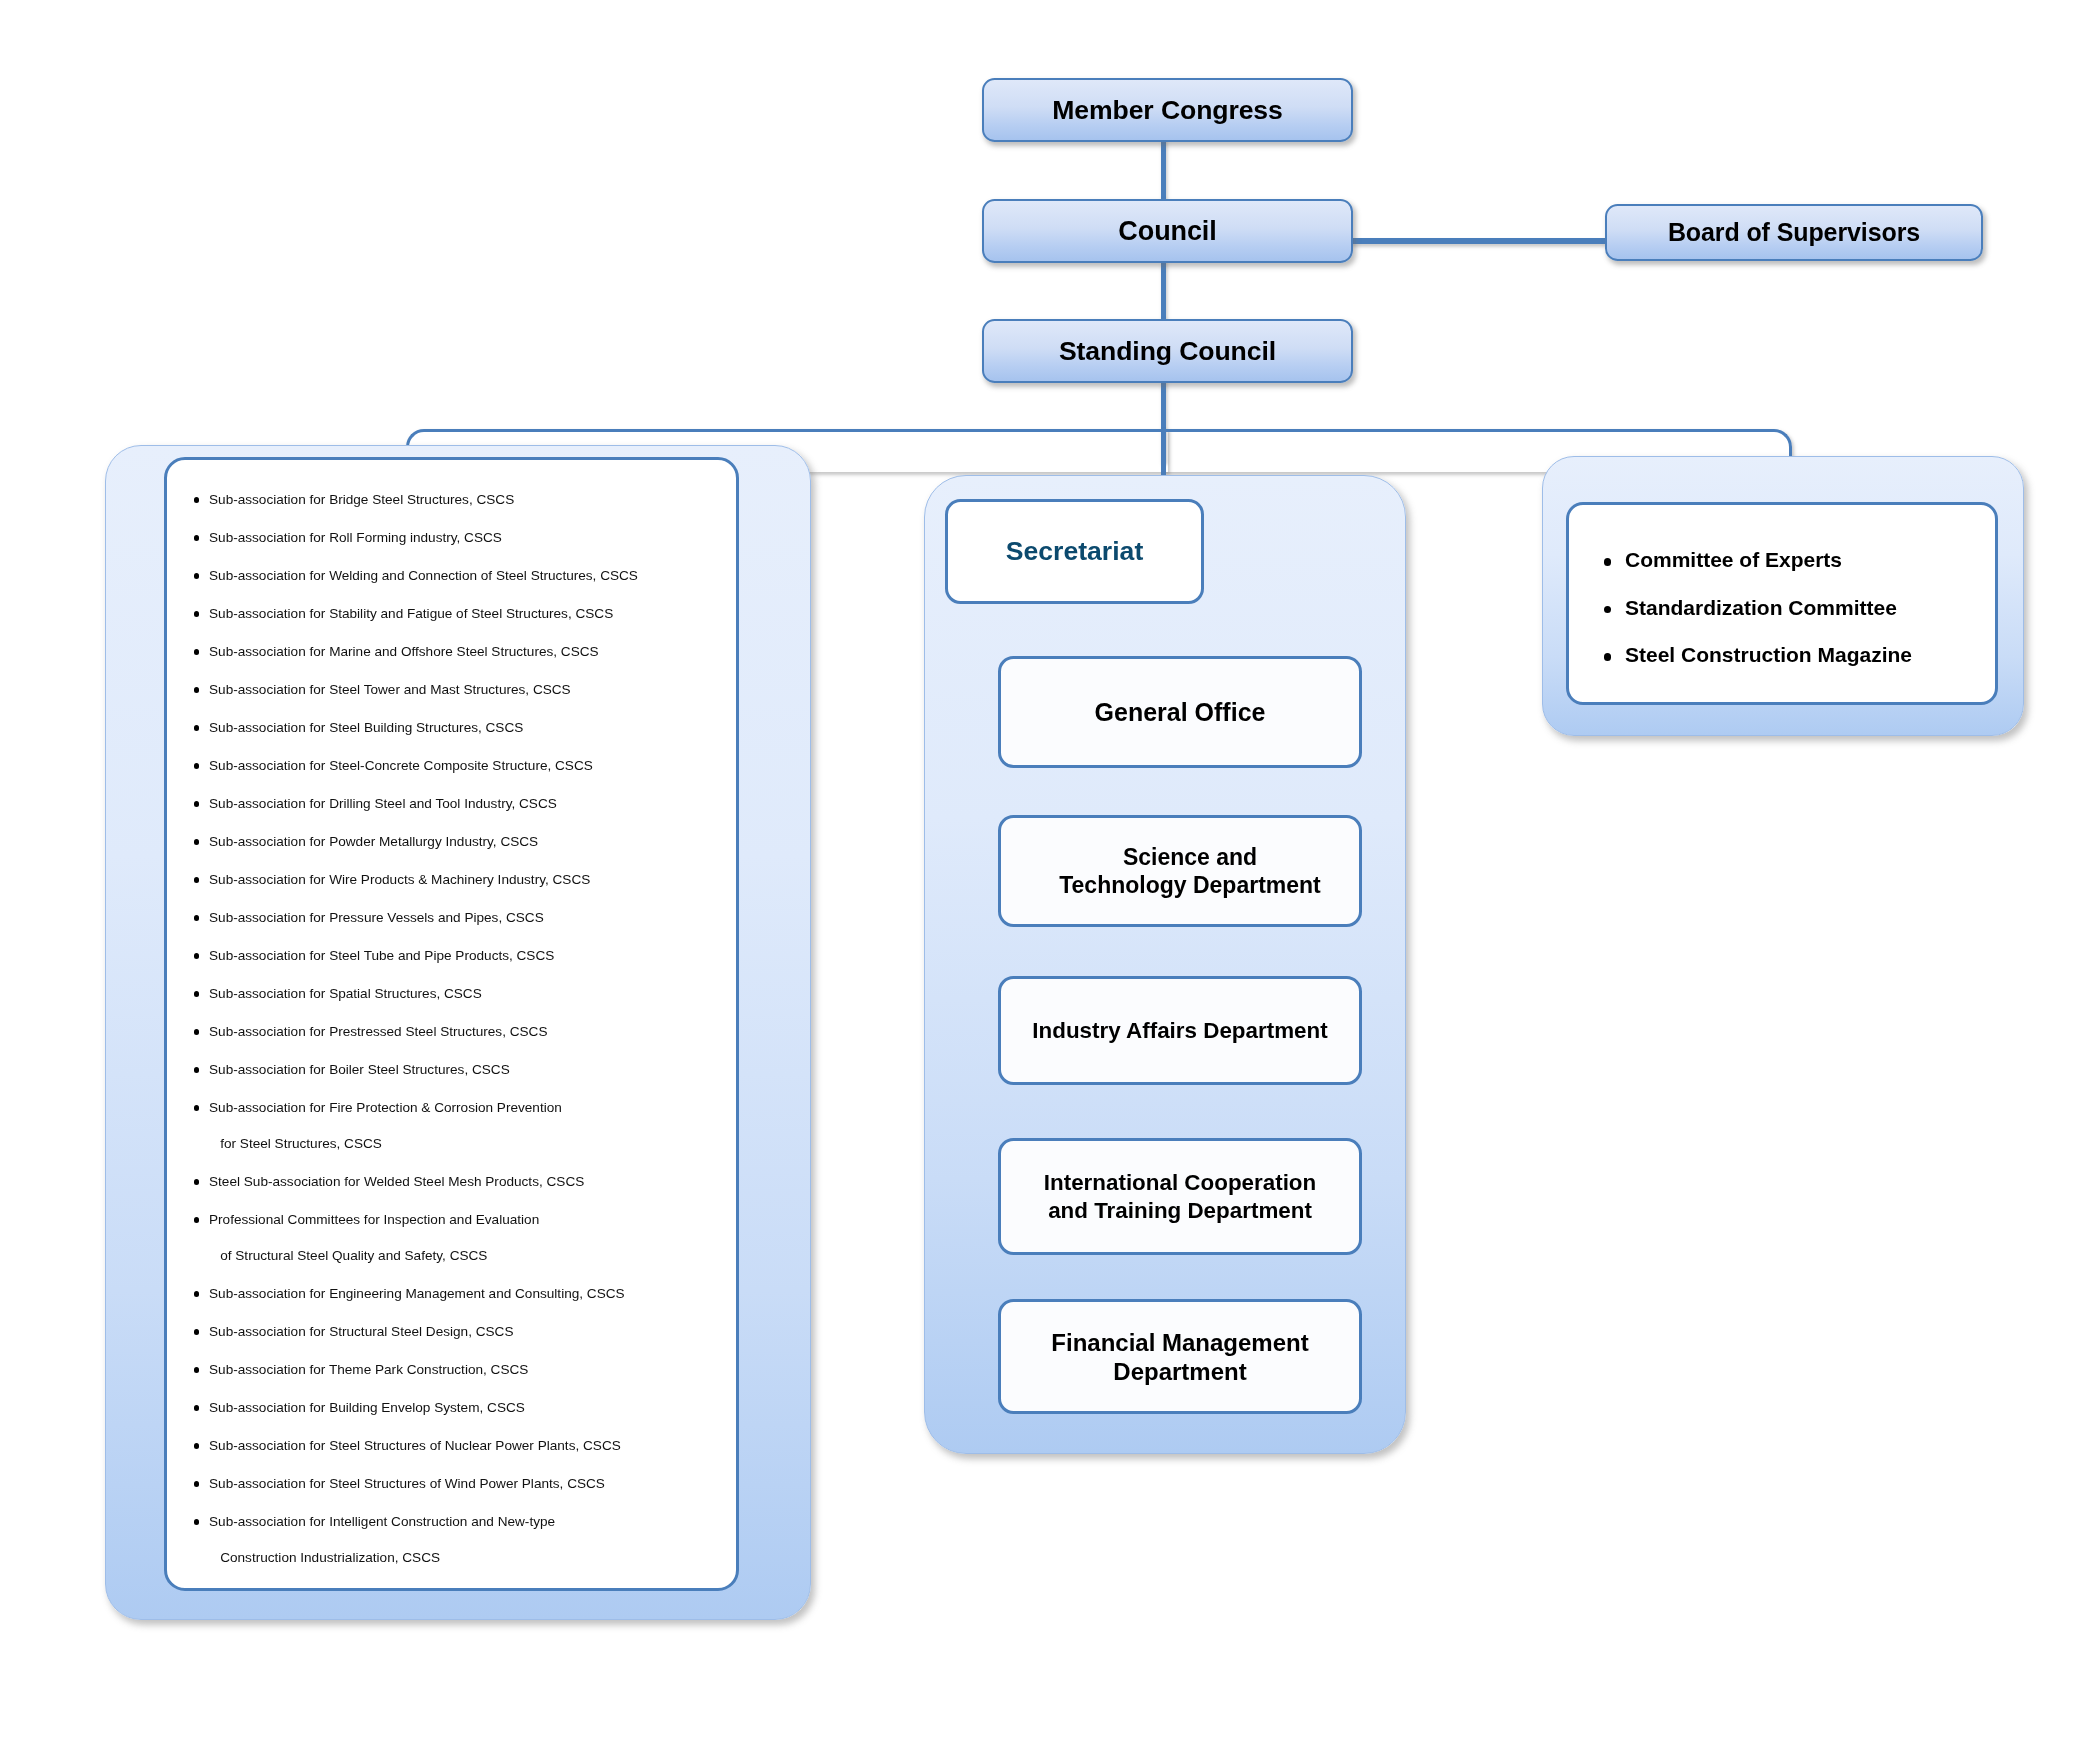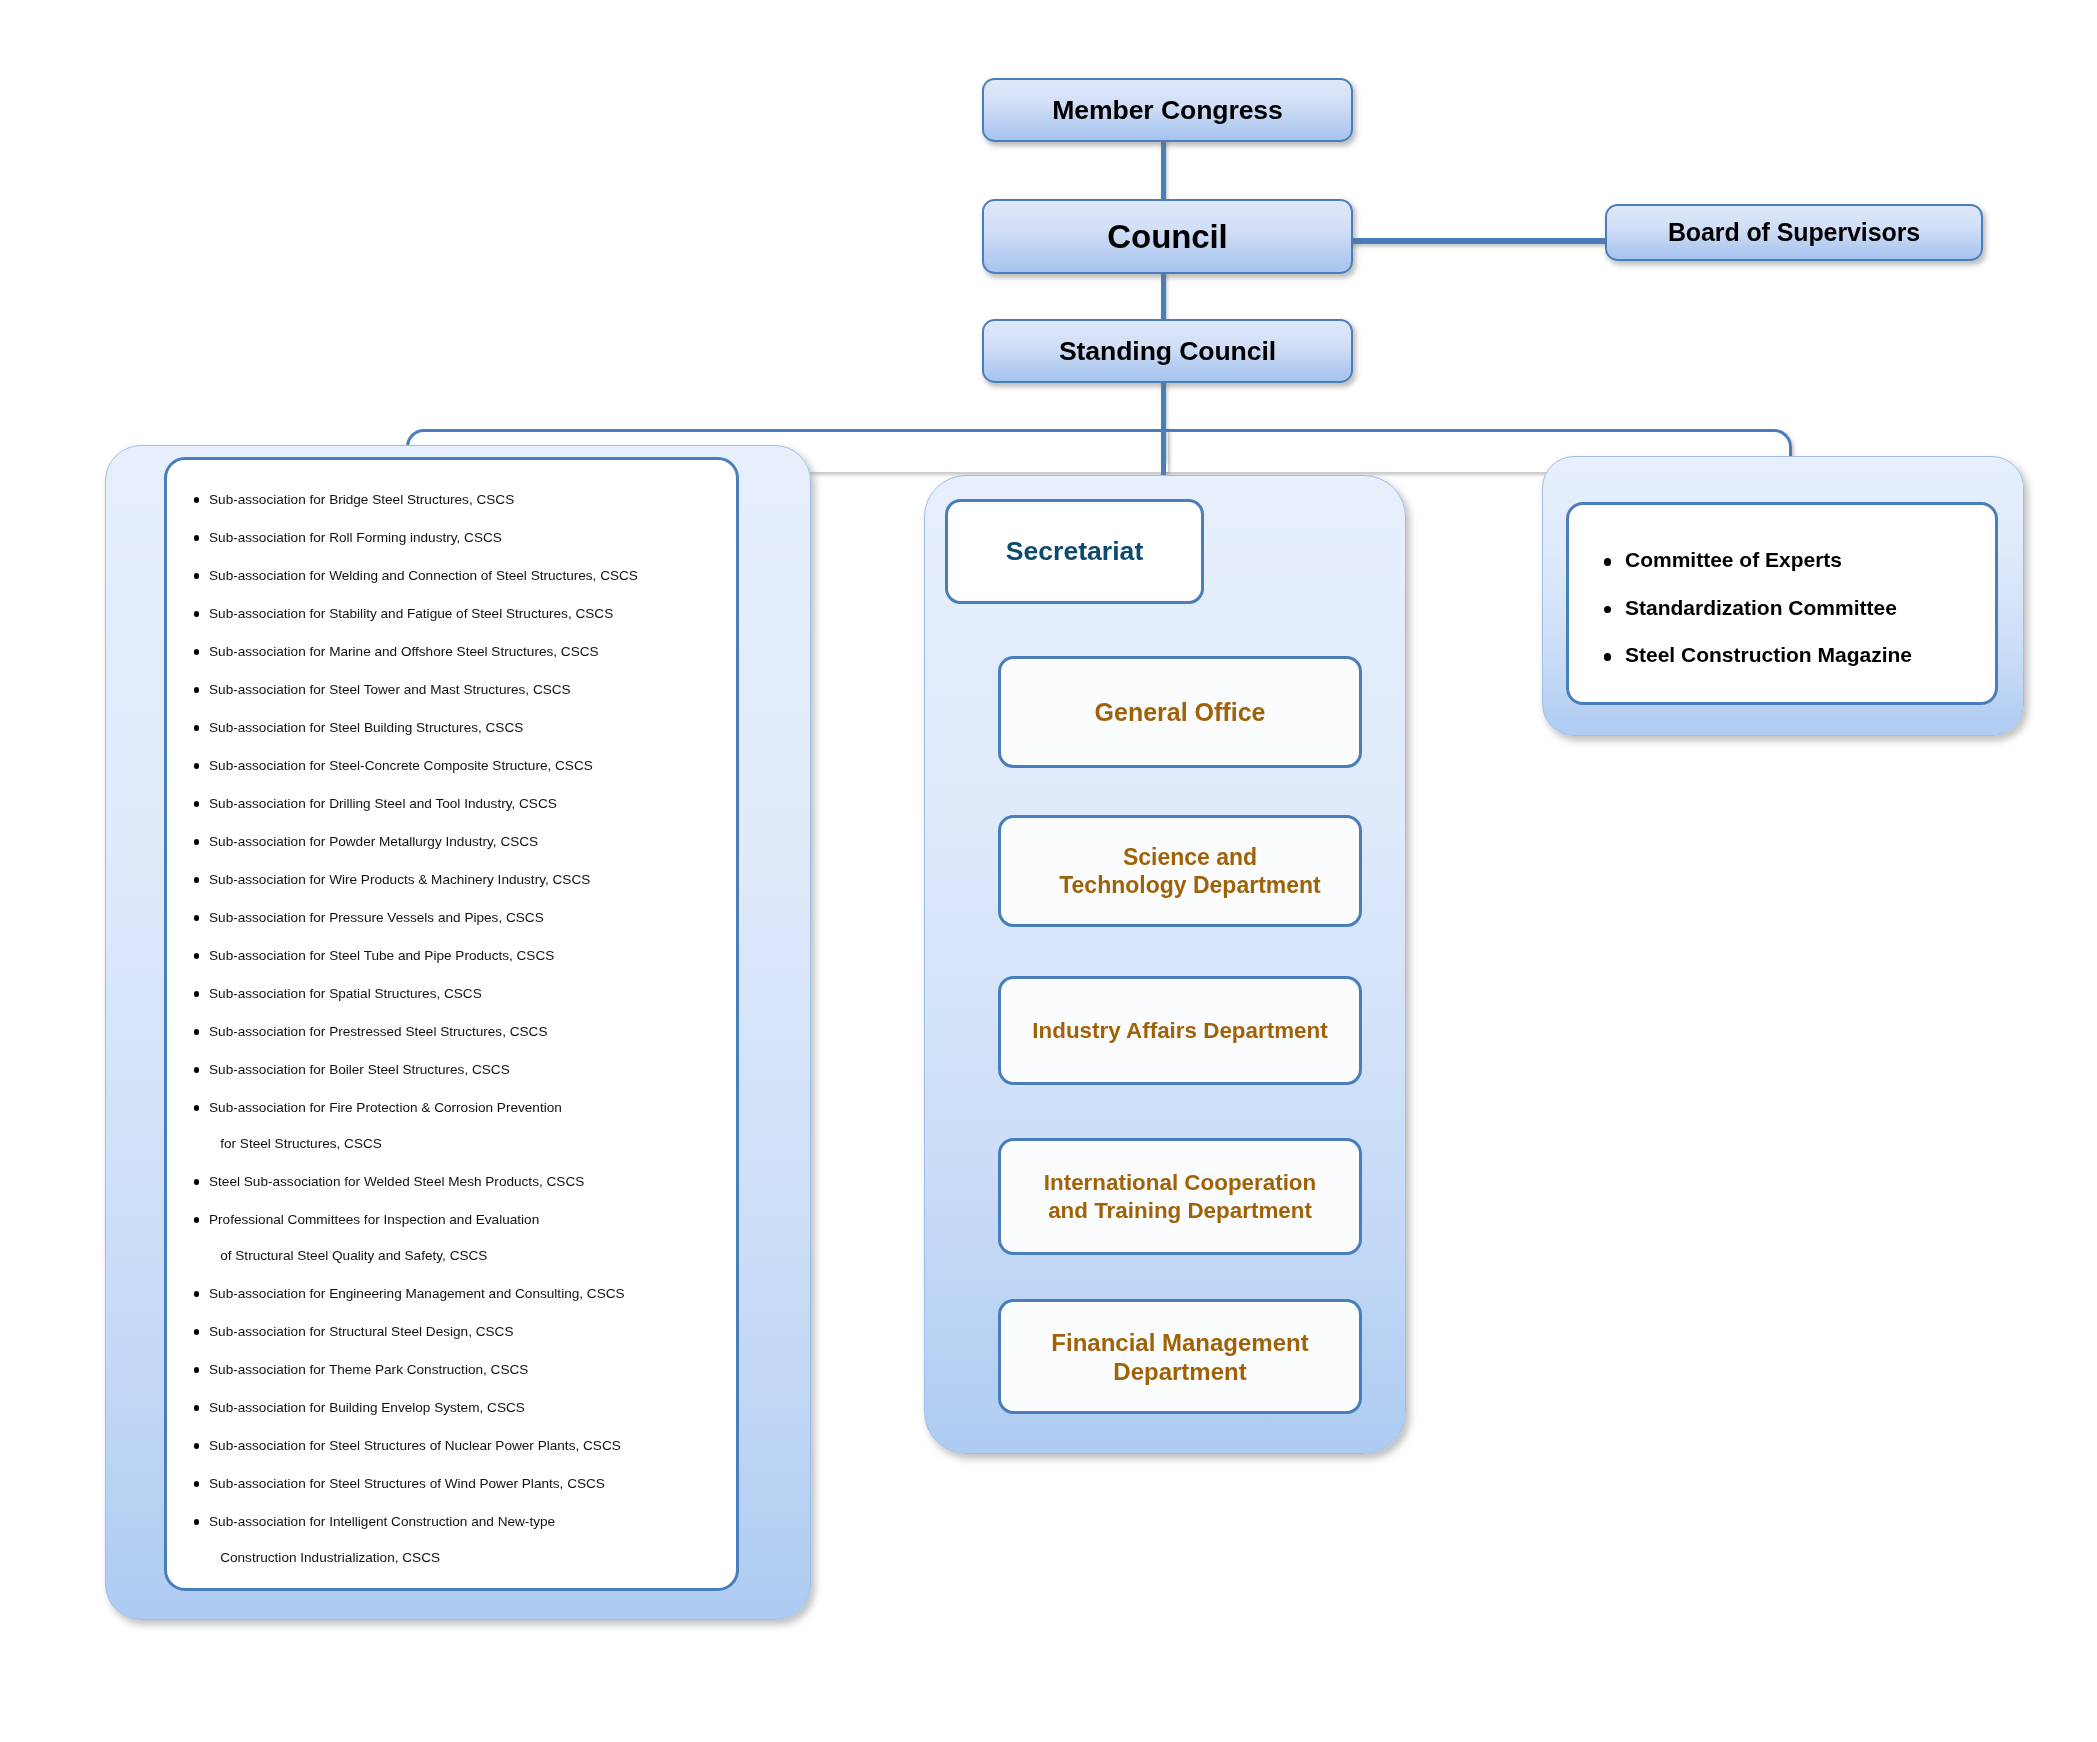--- a/index.html
+++ b/index.html
@@ -140,21 +140,21 @@
     z-index:7;
   }
   .dept-box{
     position:absolute;
     box-sizing:border-box;
     display:flex;align-items:center;justify-content:center;
     text-align:center;
     border:3.5px solid #4a7ebb;
     border-radius:15.4px;
     background:#fbfcfe;
-    color:#a16207;font-weight:bold;
+    color:#000000;font-weight:bold;
     z-index:7;
   }
 </style>
 </head>
 <body>
 
 <div id="canvas">
 
   <div class="conn shadowed" style="left:1161px;top:82px;width:4.9px;height:119px;"></div>
 
@@ -166,21 +166,21 @@
 
   <div class="elbow" style="left:406px;top:429px;width:762px;height:43px;border-right:none;border-bottom:none;border-top-left-radius:18px;box-shadow:1.4px 2.8px 3.5px rgba(120,120,120,0.40);"></div>
   <div class="elbow" style="left:1163px;top:429px;width:629px;height:43px;border-left:none;border-bottom:none;border-top-right-radius:18px;box-shadow:1.4px 2.8px 3.5px rgba(120,120,120,0.40);"></div>
 
   <div class="conn" style="left:1161px;top:429px;width:4.9px;height:56px;"></div>
 
   <div class="node" style="left:982px;top:78px;width:371px;height:64px;font-size:26.6px;">
     <span>Member Congress</span>
   </div>
 
-  <div class="node" style="left:982px;top:199px;width:371px;height:75px;font-size:33px;">
+  <div class="node" style="left:982px;top:199px;width:371px;height:64px;font-size:27px;">
     <span>Council</span>
   </div>
 
   <div class="node" style="left:1605px;top:204px;width:378px;height:57px;font-size:25px;">
     <span>Board of Supervisors</span>
   </div>
 
   <div class="node" style="left:982px;top:319px;width:371px;height:64px;font-size:26.6px;">
     <span>Standing Council</span>
   </div>

